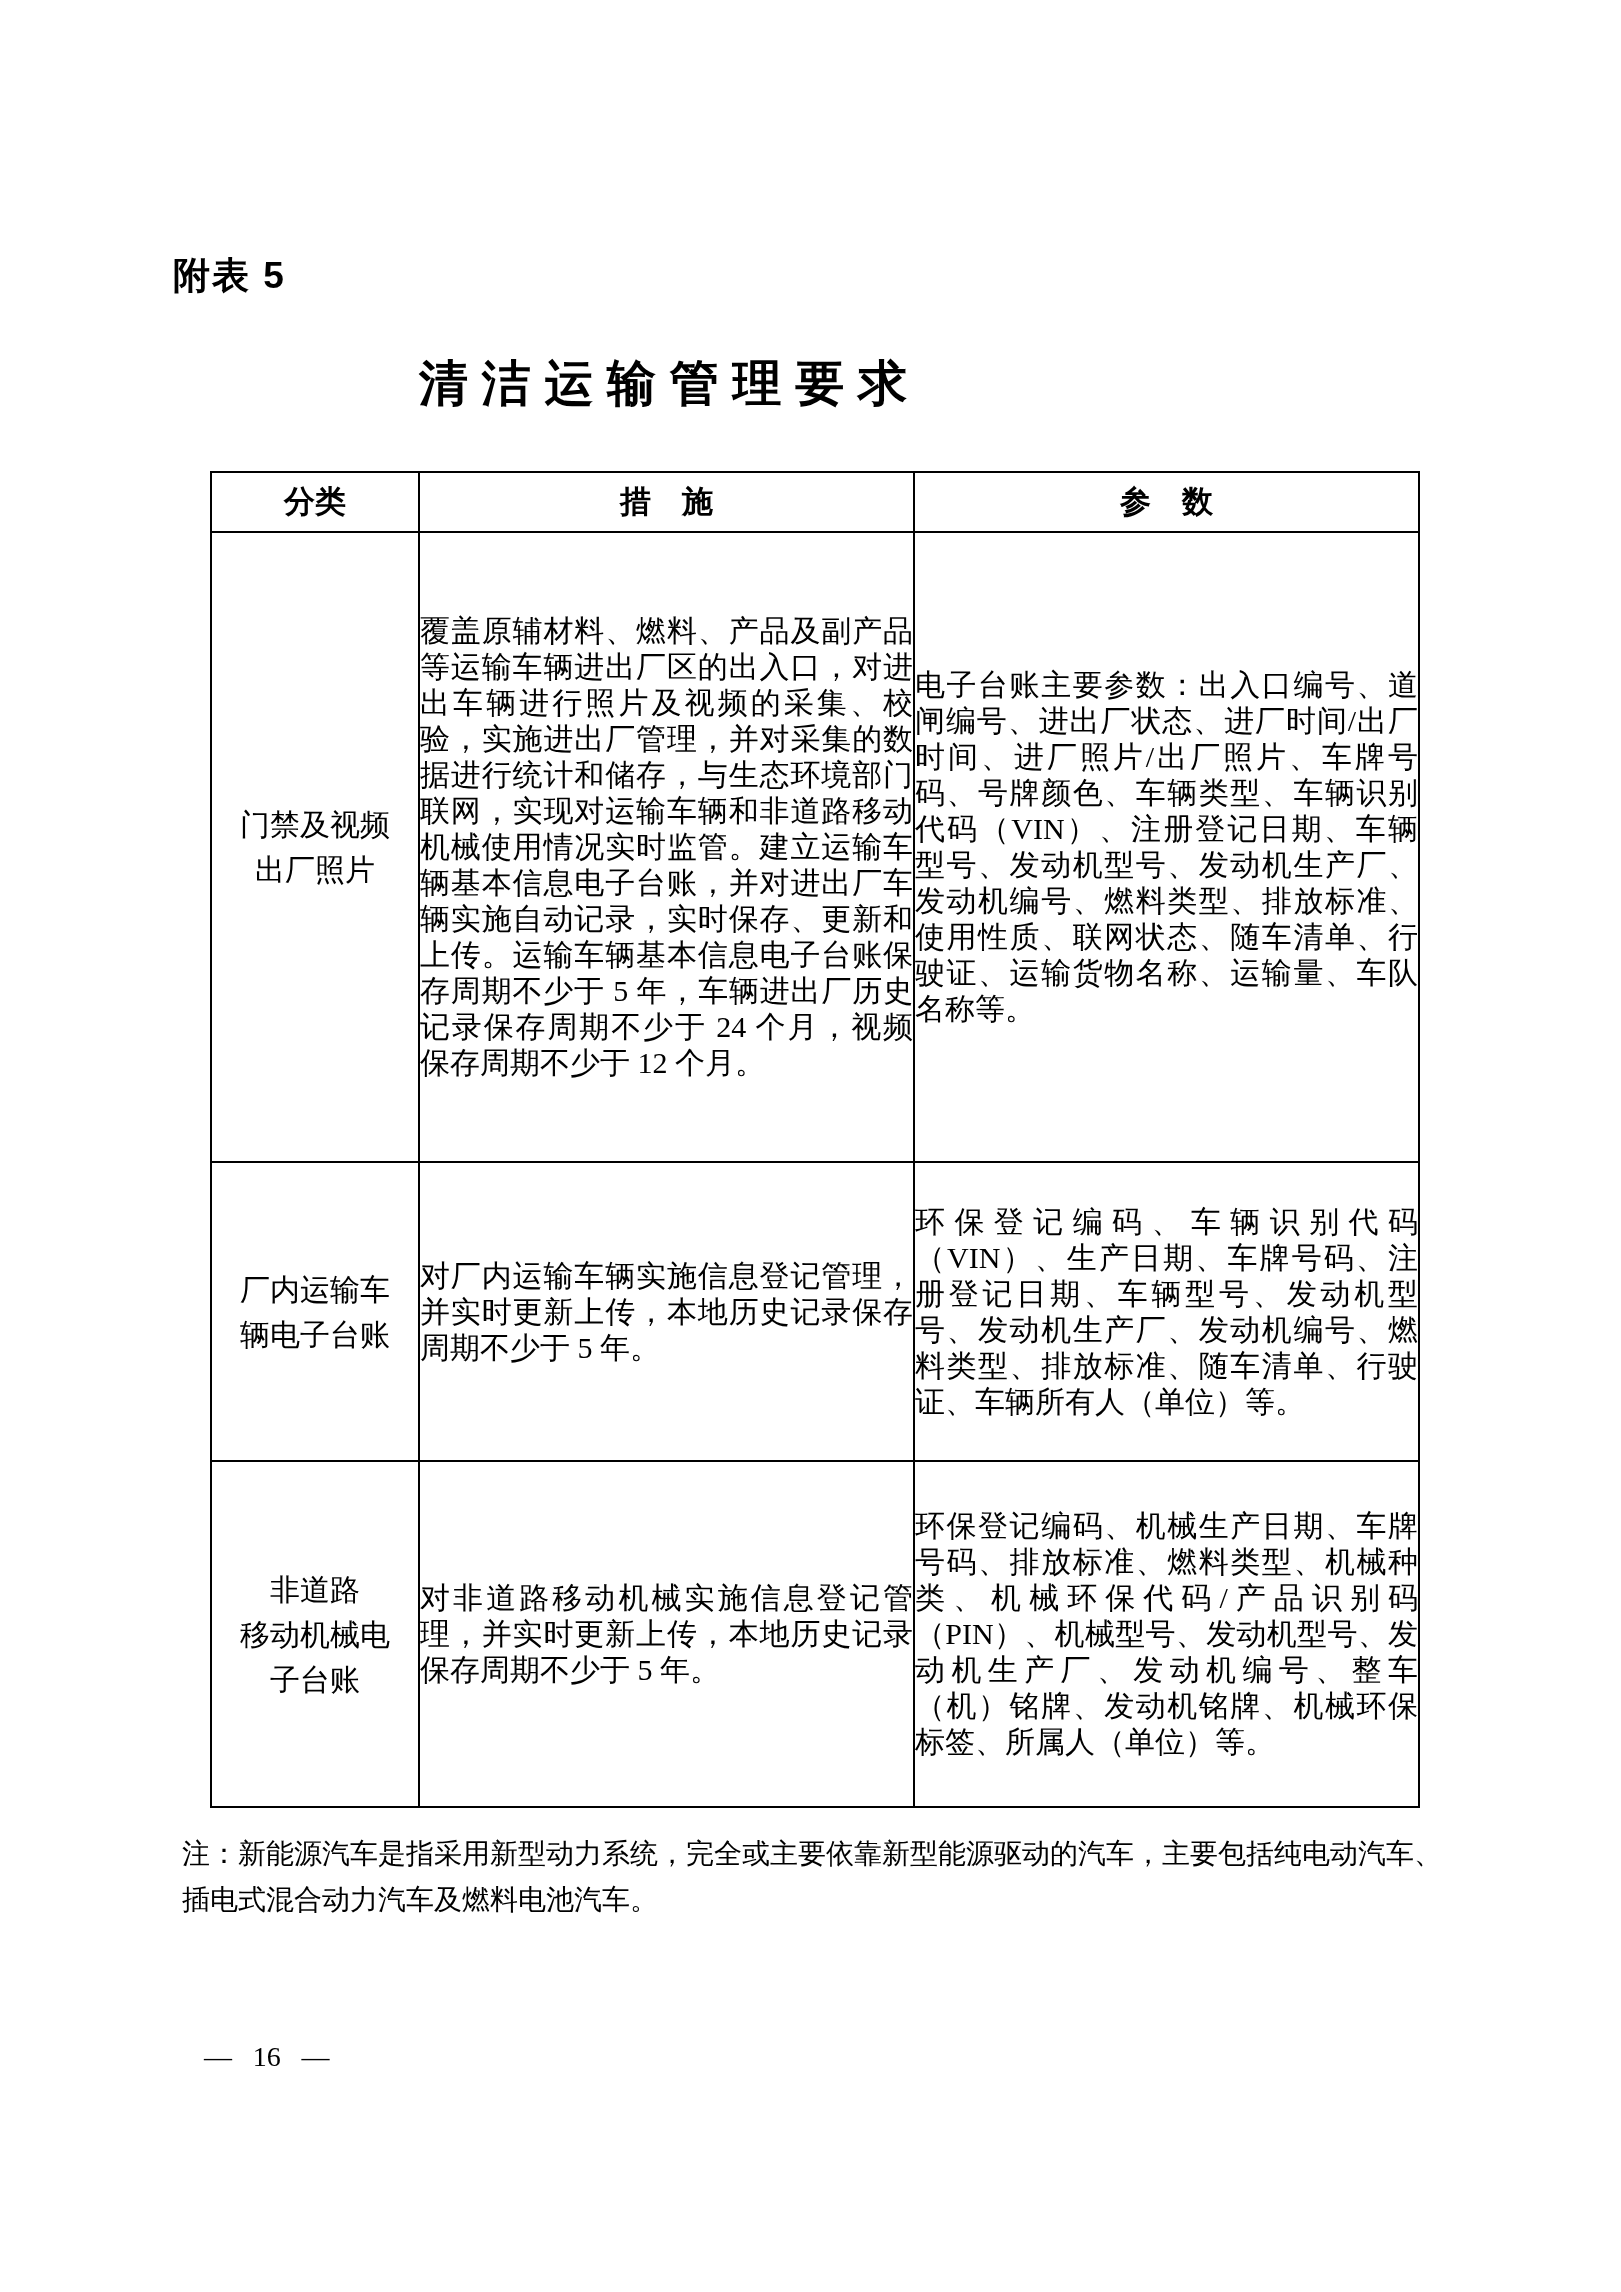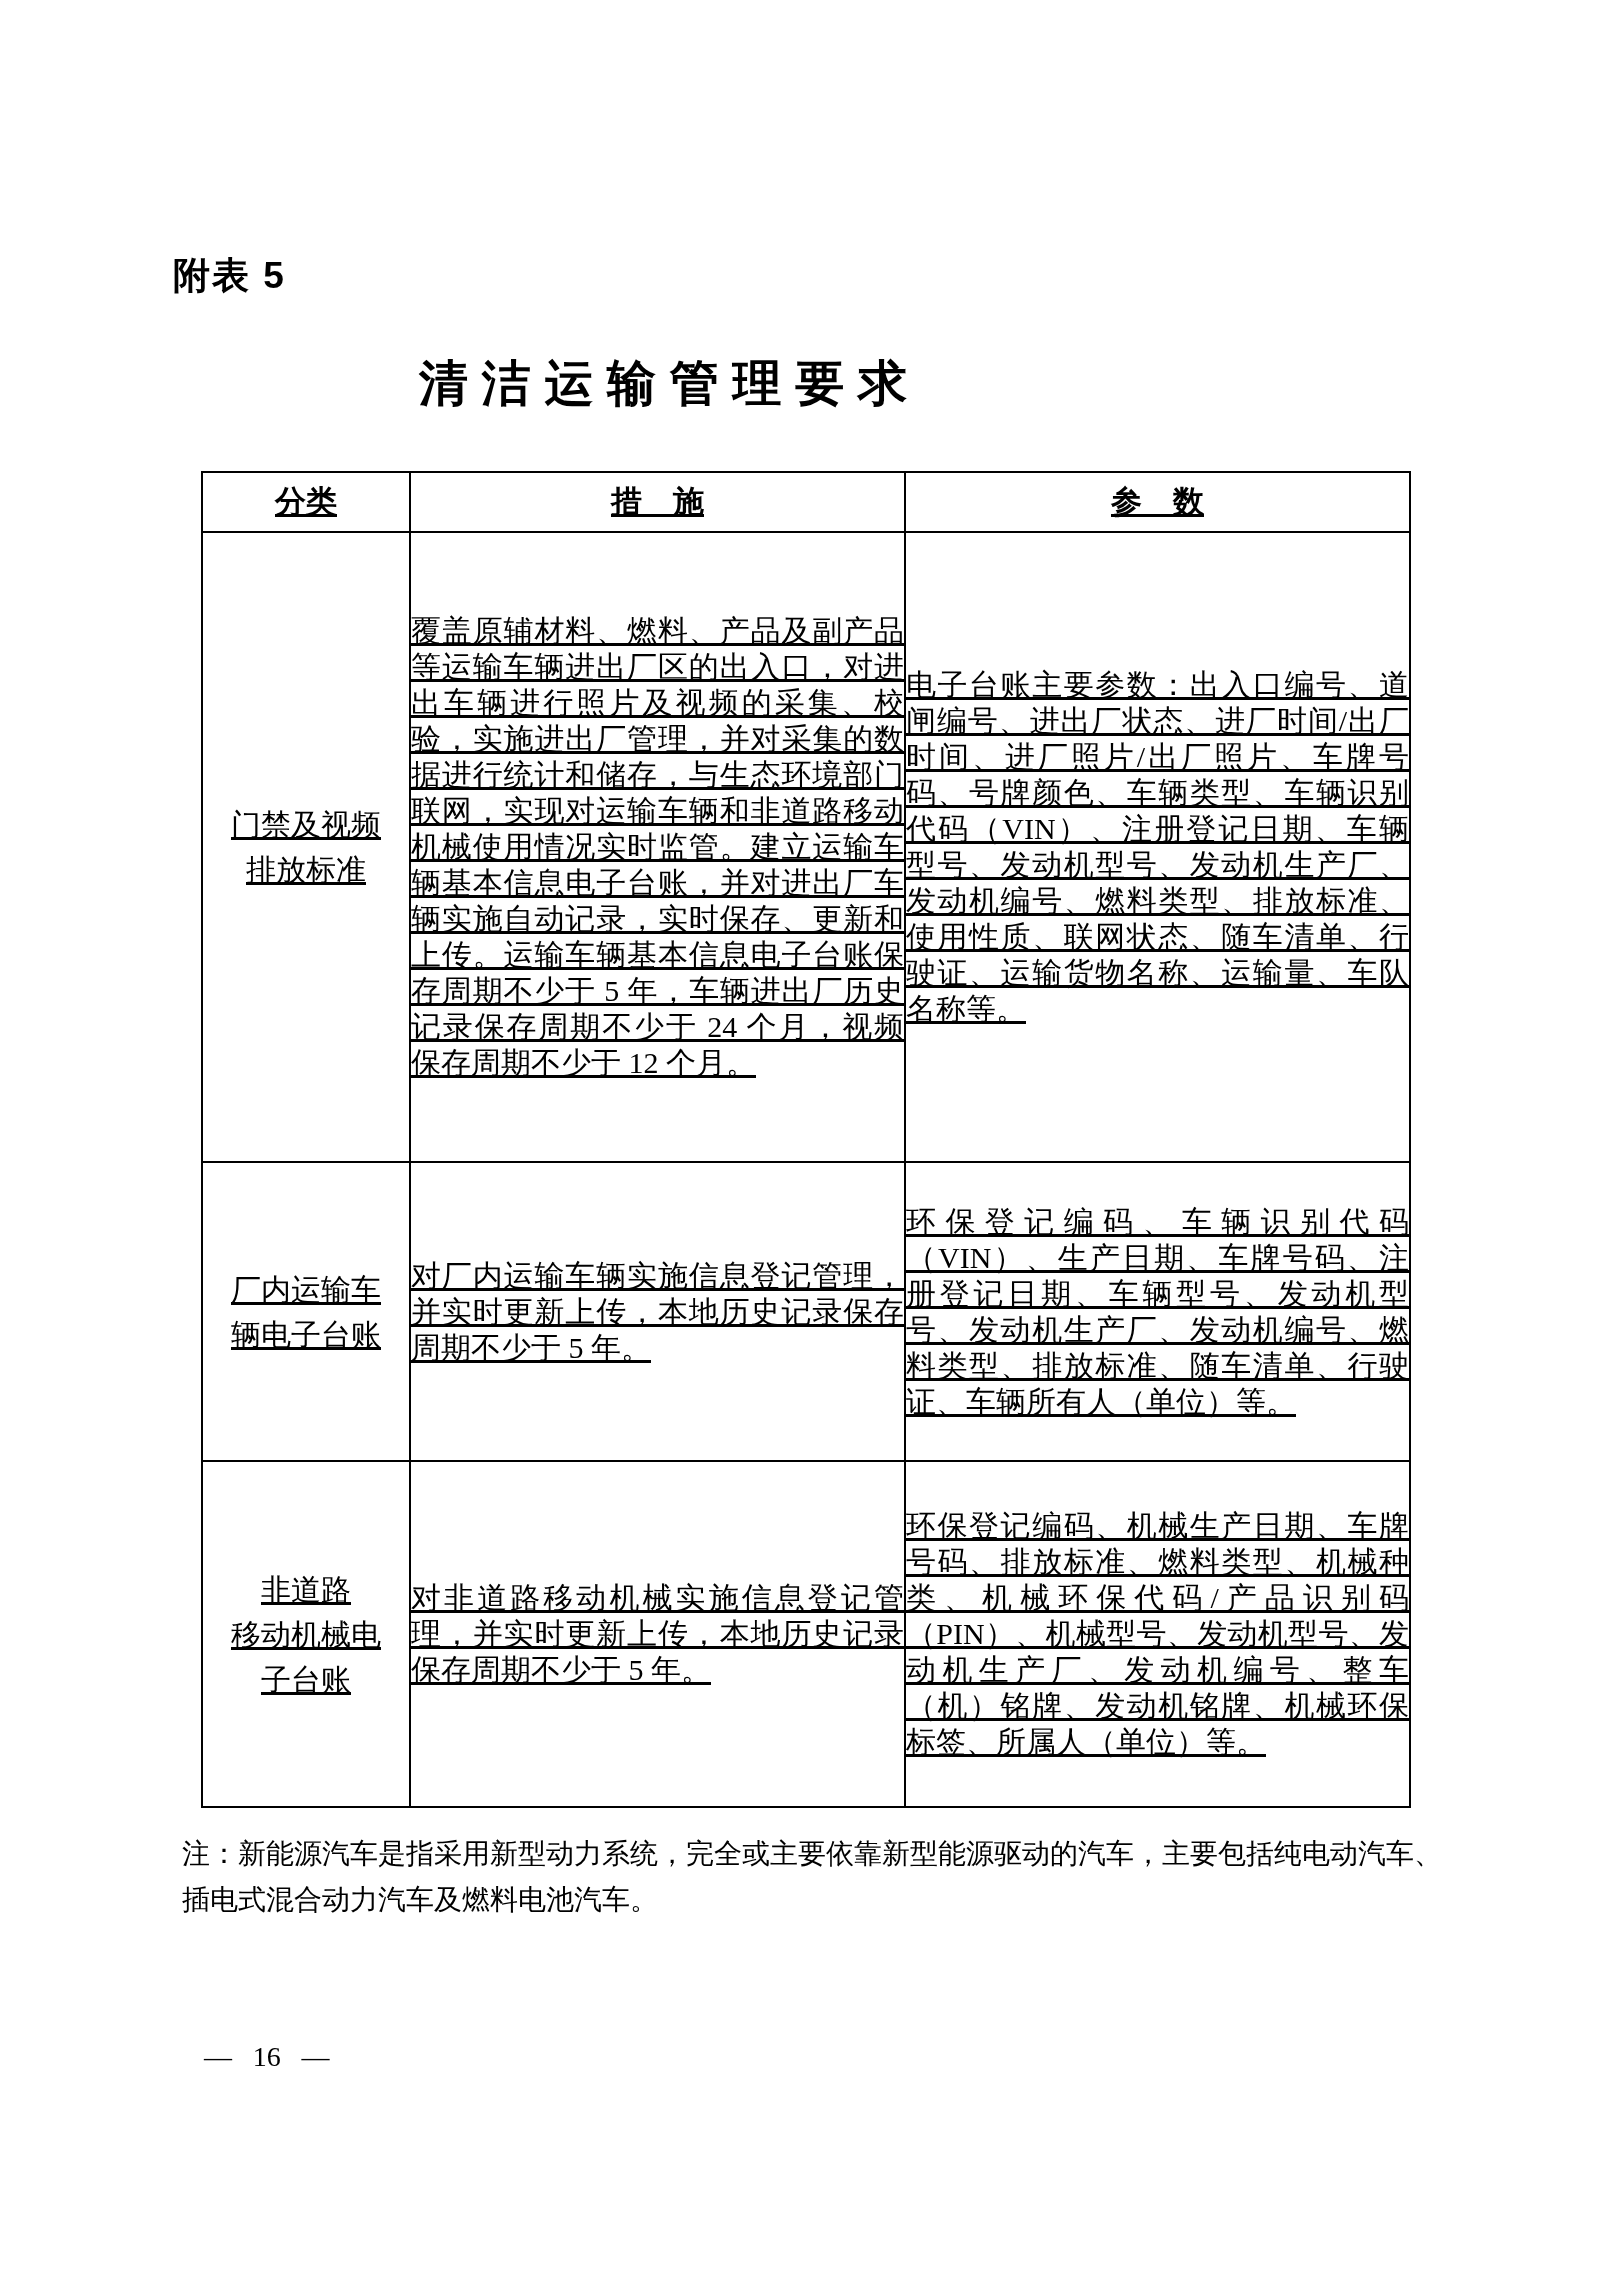--- a/index.html
+++ b/index.html
@@ -32,26 +32,25 @@
     top: 345px;
     font-family: "Liberation Sans", "DejaVu Sans", sans-serif;
     font-weight: bold;
     font-size: 49px;
     letter-spacing: 13.7px;
     white-space: nowrap;
     margin-top: 6px;
   }
   table.req-table {
     position: absolute;
-    left: 201px;
+    left: 210px;
     top: 471px;
     width: 1208px;
     border-collapse: collapse;
     table-layout: fixed;
-    text-decoration: underline;
   }
   table.req-table th,
   table.req-table td {
     border: 2.9px solid #000000;
     padding: 0;
   }
   col.c-category   { width: 208px; }
   col.c-measures   { width: 495px; }
   col.c-parameters { width: 505px; }
   tr.header-row { height: 60px; }
@@ -117,21 +116,21 @@
     <tbody>
       <tr class="header-row">
         <th class="head-cell">分类</th>
         <th class="head-cell">措　施</th>
         <th class="head-cell">参　数</th>
       </tr>
 
       <tr class="row-1">
         <td class="category-cell">
           <div class="cat-line">门禁及视频</div>
-          <div class="cat-line">排放标准</div>
+          <div class="cat-line">出厂照片</div>
         </td>
         <td class="measures-cell">覆盖原辅材料、燃料、产品及副产品等运输车辆进出厂区的出入口，对进出车辆进行照片及视频的采集、校验，实施进出厂管理，并对采集的数据进行统计和储存，与生态环境部门联网，实现对运输车辆和非道路移动机械使用情况实时监管。建立运输车辆基本信息电子台账，并对进出厂车辆实施自动记录，实时保存、更新和上传。运输车辆基本信息电子台账保存周期不少于 5 年，车辆进出厂历史记录保存周期不少于 24 个月，视频保存周期不少于 12 个月。</td>
         <td class="parameters-cell">电子台账主要参数：出入口编号、道闸编号、进出厂状态、进厂时间/出厂时间、进厂照片/出厂照片、车牌号码、号牌颜色、车辆类型、车辆识别代码（VIN）、注册登记日期、车辆型号、发动机型号、发动机生产厂、发动机编号、燃料类型、排放标准、使用性质、联网状态、随车清单、行驶证、运输货物名称、运输量、车队名称等。</td>
       </tr>
 
       <tr class="row-2">
         <td class="category-cell">
           <div class="cat-line">厂内运输车</div>
           <div class="cat-line">辆电子台账</div>
         </td>

